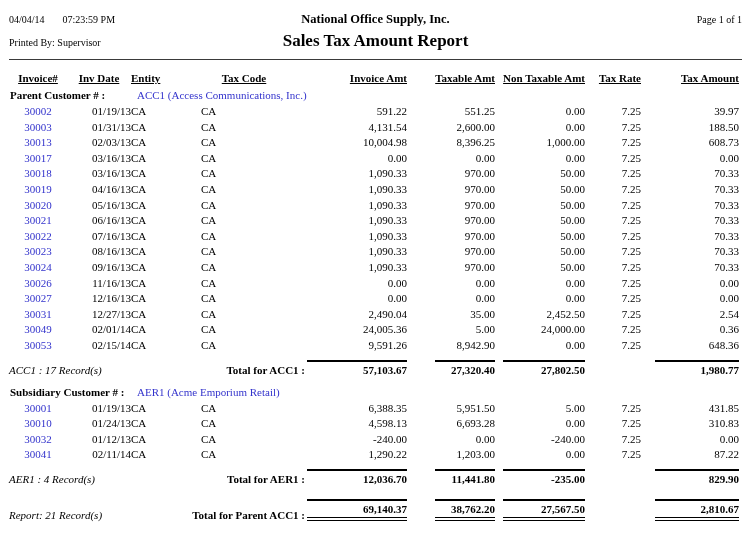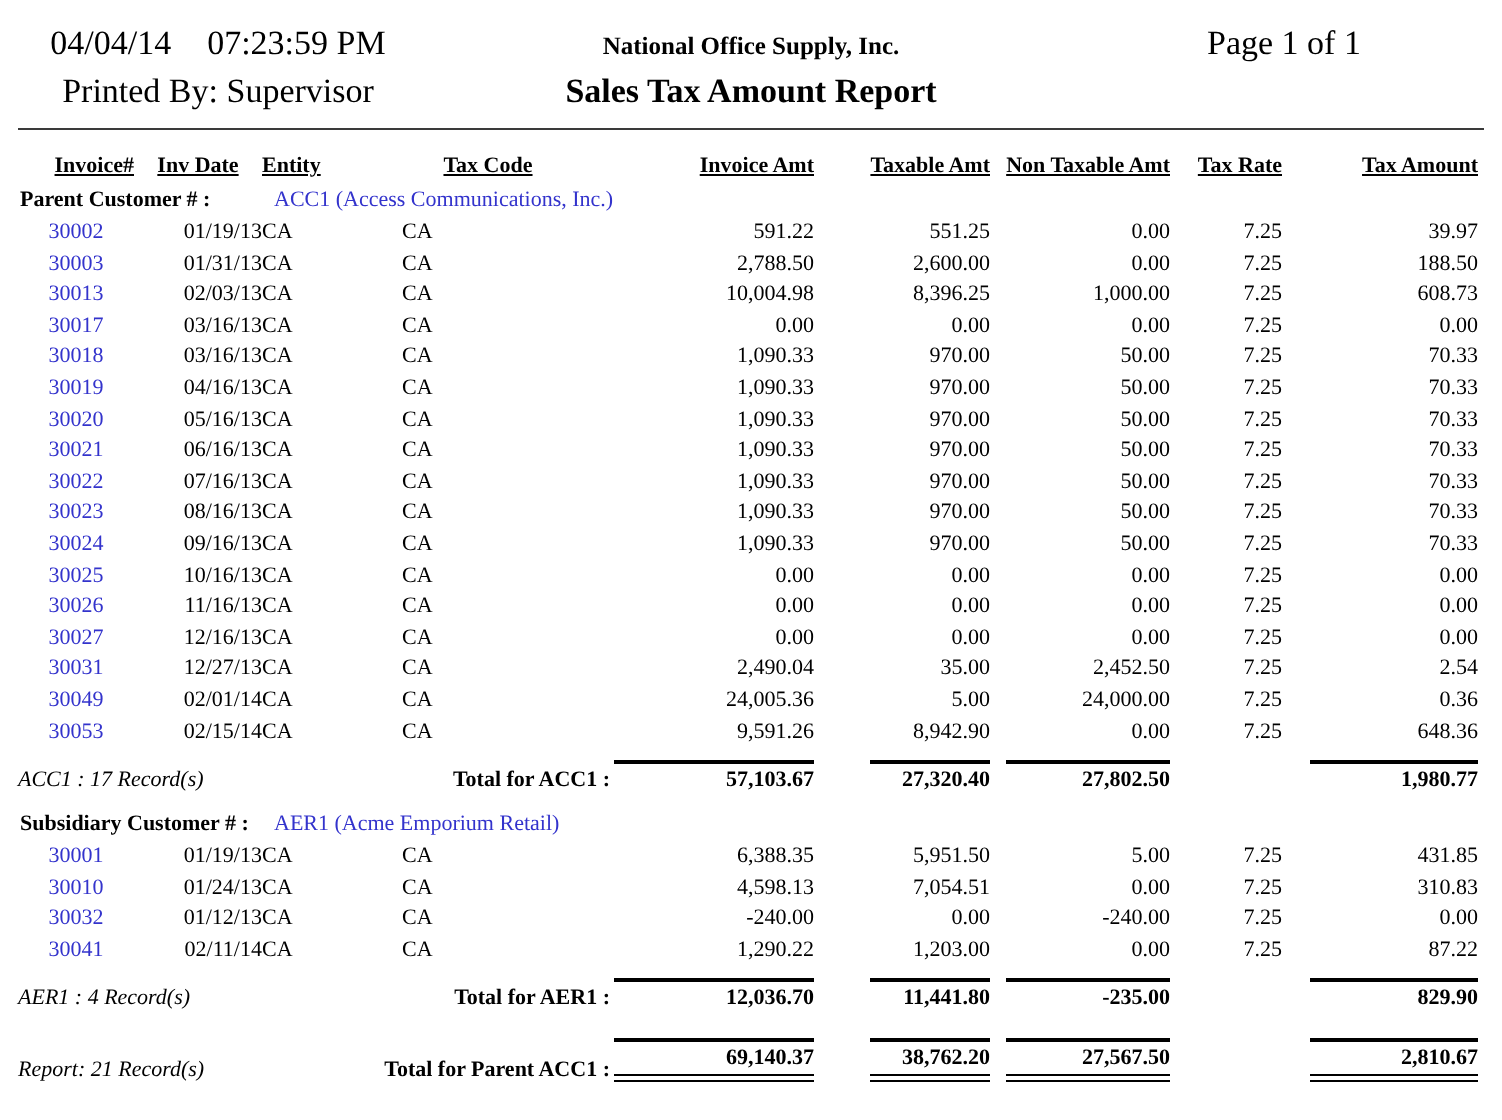--- a/index.html
+++ b/index.html
@@ -7,37 +7,37 @@
     width:751px; height:560px; background:#ffffff; overflow:hidden;
     font-family:"Liberation Serif", serif; color:#000;
   }
   .page { padding:12px 9px 0 9px; }
 
   
   .head-row { display:flex; align-items:baseline; }
   .h-left  { flex:0 0 200px; text-align:left; }
   .h-center{ flex:1; text-align:center; }
   .h-right { flex:0 0 200px; text-align:right; }
-  .meta    { font-size:17px;text-align:center; }
+  .meta    { font-size:10px; }
   .date-txt { margin-right:18px; }
   .company  { font-weight:bold; font-size:12.5px; }
   .row2 { margin-top:4px; }
   .report-title { font-weight:bold; font-size:17px; }
   hr.head-rule { border:none; border-top:1px solid #3a3a3a; margin:8px 0 0 0; }
 
   
   table.rpt { width:730px; margin-top:12px; border-collapse:collapse; table-layout:fixed; }
   table.rpt th, table.rpt td { font-size:11px; padding:0; vertical-align:bottom; white-space:nowrap; overflow:visible; }
 
   col.c0 { width:58px; }  col.c1 { width:64px; }  col.c2 { width:70px; }
   col.c3 { width:86px; }  col.c4 { width:120px; } col.c5 { width:88px; }
   col.c6 { width:90px; }  col.c7 { width:56px; }  col.c8 { width:98px; }
 
   thead th { font-weight:bold; text-decoration:underline; }
-  th.c0 { text-align:right; padding-left:1px; }
+  th.c0 { text-align:center; padding-left:1px; }
   th.c1 { text-align:center; }
   th.c2 { text-align:left; padding-left:34px;text-decoration:underline; }
   th.c3 { text-align:center; padding-left:48px; }
   th.c4 { text-align:right; padding-right:4px; }
   th.c5 { text-align:right; padding-right:2px; }
   th.c6 { text-align:right; padding-right:2px;margin-top:32px; }
   th.c7 { text-align:right; padding-right:0; }
   th.c8 { text-align:right; padding-right:0; }
 
   tr.data td { line-height:15.6px; }
@@ -133,21 +133,21 @@
           <td class="c5">551.25</td>
           <td class="c6">0.00</td>
           <td class="c7">7.25</td>
           <td class="c8">39.97</td>
         </tr>
         <tr class="data">
           <td class="c0"><span class="inv-link">30003</span></td>
           <td class="c1">01/31/13</td>
           <td class="c2">CA</td>
           <td class="c3">CA</td>
-          <td class="c4">2,788.50</td>
+          <td class="c4">4,131.54</td>
           <td class="c5">2,600.00</td>
           <td class="c6">0.00</td>
           <td class="c7">7.25</td>
           <td class="c8">188.50</td>
         </tr>
         <tr class="data">
           <td class="c0"><span class="inv-link">30013</span></td>
           <td class="c1">02/03/13</td>
           <td class="c2">CA</td>
           <td class="c3">CA</td>
@@ -237,31 +237,20 @@
         <tr class="data">
           <td class="c0"><span class="inv-link">30024</span></td>
           <td class="c1">09/16/13</td>
           <td class="c2">CA</td>
           <td class="c3">CA</td>
           <td class="c4">1,090.33</td>
           <td class="c5">970.00</td>
           <td class="c6">50.00</td>
           <td class="c7">7.25</td>
           <td class="c8">70.33</td>
-        </tr>
-        <tr class="data">
-          <td class="c0"><span class="inv-link">30025</span></td>
-          <td class="c1">10/16/13</td>
-          <td class="c2">CA</td>
-          <td class="c3">CA</td>
-          <td class="c4">0.00</td>
-          <td class="c5">0.00</td>
-          <td class="c6">0.00</td>
-          <td class="c7">7.25</td>
-          <td class="c8">0.00</td>
         </tr>
         <tr class="data">
           <td class="c0"><span class="inv-link">30026</span></td>
           <td class="c1">11/16/13</td>
           <td class="c2">CA</td>
           <td class="c3">CA</td>
           <td class="c4">0.00</td>
           <td class="c5">0.00</td>
           <td class="c6">0.00</td>
           <td class="c7">7.25</td>
@@ -333,21 +322,21 @@
           <td class="c6">5.00</td>
           <td class="c7">7.25</td>
           <td class="c8">431.85</td>
         </tr>
         <tr class="data">
           <td class="c0"><span class="inv-link">30010</span></td>
           <td class="c1">01/24/13</td>
           <td class="c2">CA</td>
           <td class="c3">CA</td>
           <td class="c4">4,598.13</td>
-          <td class="c5">7,054.51</td>
+          <td class="c5">6,693.28</td>
           <td class="c6">0.00</td>
           <td class="c7">7.25</td>
           <td class="c8">310.83</td>
         </tr>
         <tr class="data">
           <td class="c0"><span class="inv-link">30032</span></td>
           <td class="c1">01/12/13</td>
           <td class="c2">CA</td>
           <td class="c3">CA</td>
           <td class="c4">-240.00</td>

